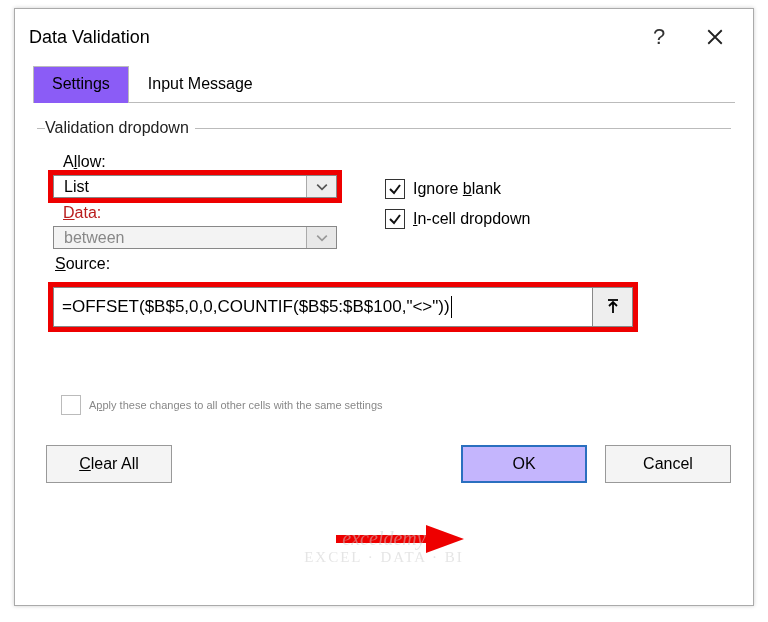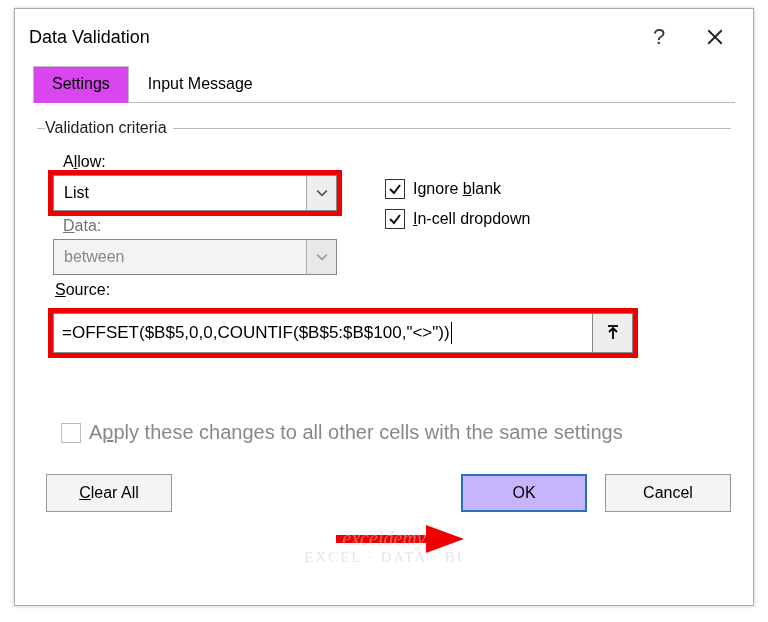--- a/index.html
+++ b/index.html
@@ -56,43 +56,43 @@
     padding: 8px 18px 10px 18px;
     border: 1px solid transparent;
     border-bottom: none;
     position: relative;
     top: 1px;
     font-size: 16px;
     cursor: default;
   }
   .tab.active {
     border-color: #bbb;
-    background: #d946ef;
+    background: #8b5cf6;
   }
   fieldset.criteria {
     border: none;
     border-top: 1px solid #bbb;
     margin: 16px 4px 0 4px;
     padding: 10px 8px 0 8px;
   }
   fieldset.criteria legend {
     padding: 0 6px 0 0;
     font-size: 16px;
     color: #222;
   }
   .row { display: flex; }
   .col-left { width: 320px; }
   .col-right { padding-left: 20px; padding-top: 26px; }
   .label { margin: 6px 0 4px 18px; font-size: 16px; }
-  .label.disabled { color: #737373; }
+  .label.disabled { color: #b91c1c; }
   .underline { text-decoration: underline; }
   .combo {
     margin-left: 8px;
     width: 284px;
-    height: 36px;
+    height: 23px;
     border: 1px solid #888;
     background: #fff;
     display: flex;
     align-items: center;
     position: relative;
     justify-content: center;
   }
   .combo .combo-text {
     flex: 1;
     padding: 0 10px;
@@ -162,21 +162,21 @@
     display: flex;
     align-items: center;
     justify-content: center;
   }
   .range-btn svg { width: 16px; height: 16px; }
   .apply-row {
     display: flex;
     align-items: center;
     margin: 68px 0 0 16px;
     color: #888;
-    font-size: 20px;
+    font-size: 11px;
   }
   .btn-row {
     display: flex;
     margin-top: 30px;
     padding: 0 4px;
   }
   .btn-row .spacer { flex: 1; }
   .btn {
     min-width: 126px;
     height: 38px;
@@ -232,21 +232,21 @@
   </div>
 
   <div class="body">
 
     <div class="tabs">
       <div class="tab active">Settings</div>
       <div class="tab">Input Message</div>
     </div>
 
     <fieldset class="criteria">
-      <legend>Validation criteria</legend>
+      <legend>Validation dropdown</legend>
 
       <div class="row">
         <div class="col-left">
 
           <div class="label">
             <span>A</span><span class="underline">l</span><span>low:</span>
           </div>
           <div class="combo highlight-red">
             <div class="combo-text">List</div>
             <div class="combo-btn">

